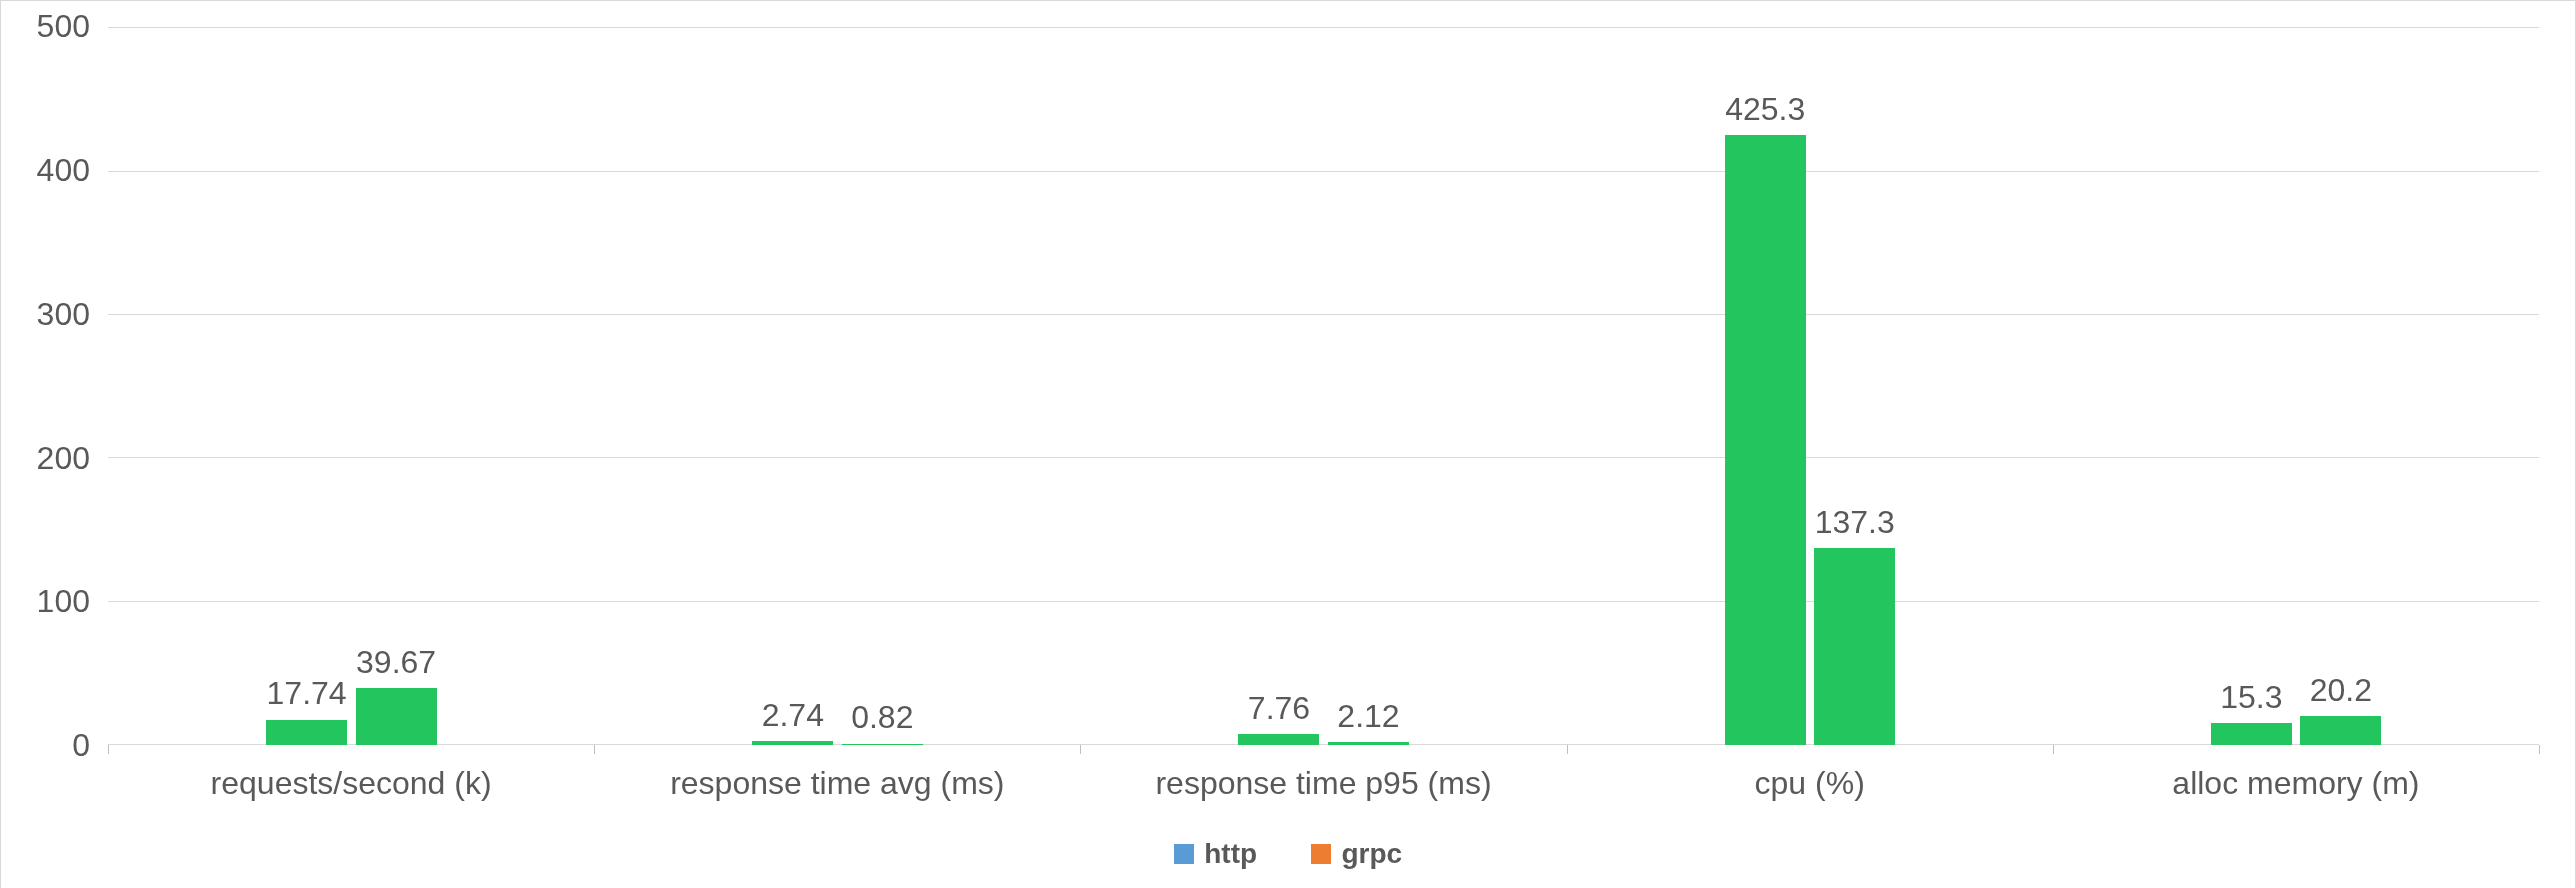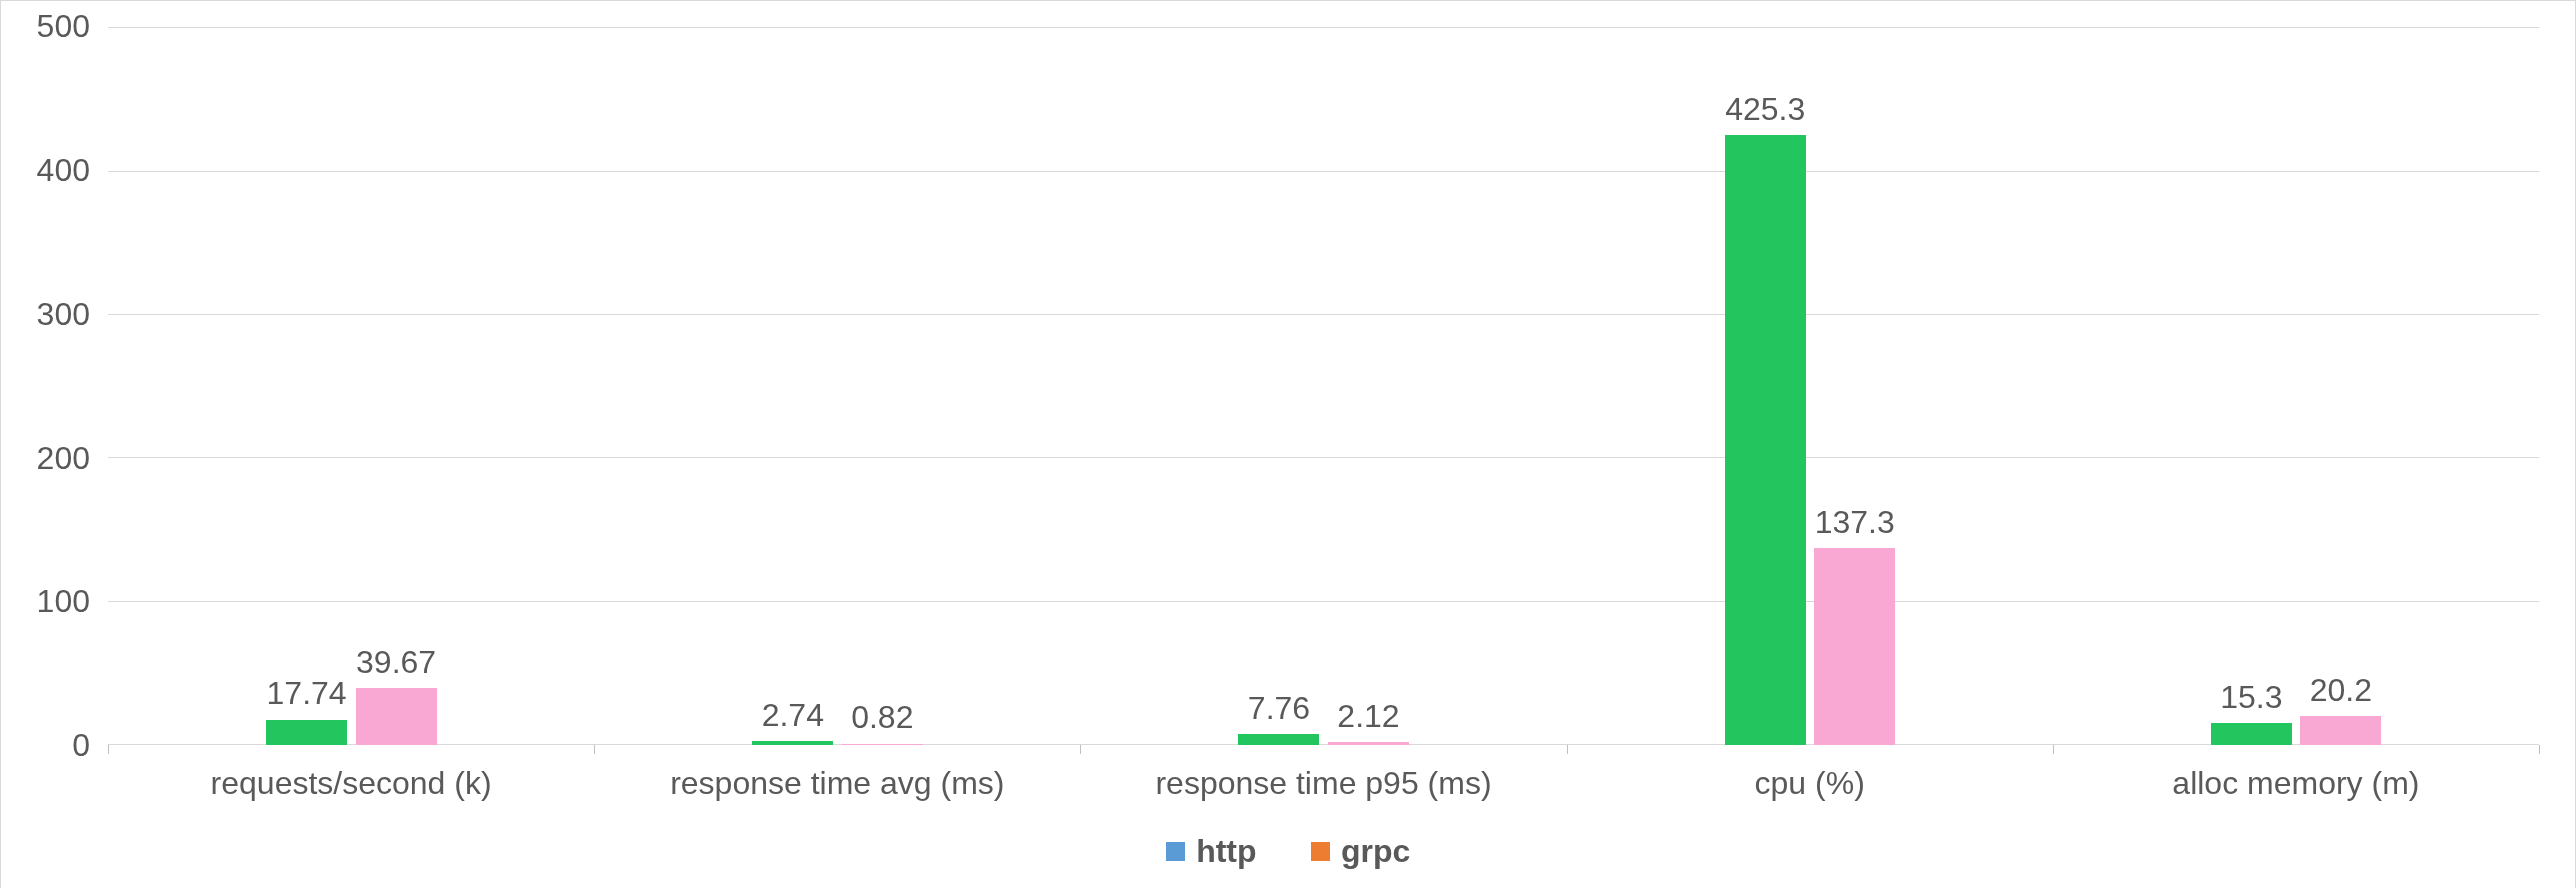--- a/index.html
+++ b/index.html
@@ -65,21 +65,21 @@
   .cat-group {
     position: absolute;
     bottom: 0;
     top: 0;
   }
   .bar {
     position: absolute;
     bottom: 0;
   }
   .bar.http { background: #22c55e; }
-  .bar.grpc { background: #f9a8d4; padding-left: 42px; }
+  .bar.grpc { background: #22c55e; padding-left: 42px; }
   .bar-label {
     position: absolute;
     bottom: 100%;
     left: 50%;
     transform: translateX(-50%);
     font-size: 32px;
     color: #595959;
     white-space: nowrap;
     margin-bottom: 7.2px;
   }
@@ -100,21 +100,21 @@
     text-align: center;
   }
   .legend {
     position: absolute;
     left: 0;
     right: 0;
     bottom: 18px;
     display: flex;
     justify-content: center;
     gap: 54px;
-    font-size: 32px;
+    font-size: 28px;
     color: #595959;
     font-weight: 600;
   }
   .legend-item {
     display: flex;
     align-items: center;
     gap: 10.7px;
   }
   .legend-swatch {
     width: 19.7px;

